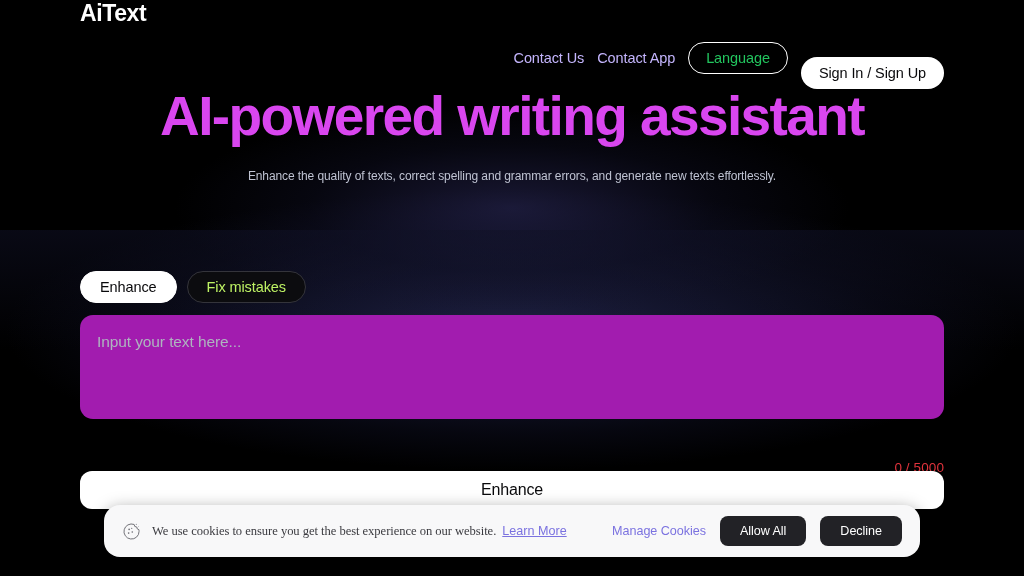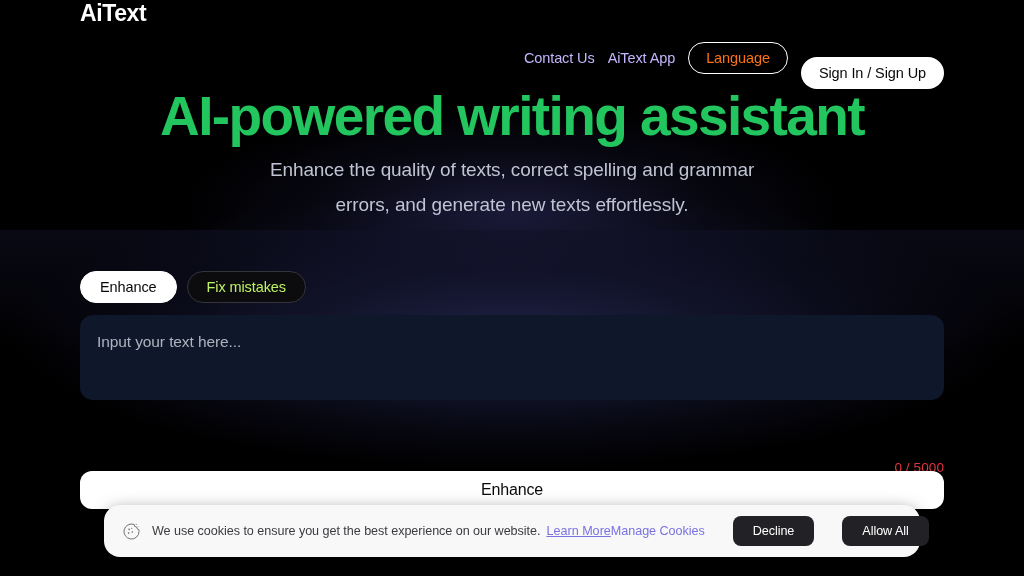--- a/index.html
+++ b/index.html
@@ -87,21 +87,21 @@
   .nav-link {
     color: #c4b5fd;
     font-size: 14.5px;
     letter-spacing: -0.1px;
     white-space: nowrap;
     cursor: pointer;
   }
   .btn-outline {
     border: 1.4px solid #ffffff;
     border-radius: 999px;
-    color: #f97316;
+    color: #22c55e;
     font-size: 14.5px;
     padding: 7px 17px;
     background: transparent;
     cursor: pointer;
     white-space: nowrap;
     letter-spacing: -0.1px;
   }
   .btn-solid {
     background: #ffffff;
     border: none;
@@ -117,32 +117,32 @@
 
   
   .hero {
     position: absolute;
     left: 0; right: 0;
     top: 88px;
     text-align: center;
     z-index: 4;
   }
   .hero-title {
-    color: #22c55e;
+    color: #d946ef;
     font-size: 55px;
     font-weight: bold;
     letter-spacing: -1.6px;
     line-height: 1.02;
     margin: 0;
     white-space: nowrap;
   }
   .hero-sub {
-    margin: 9px auto 0;
+    margin: 22px auto 0;
     color: #bfc3d2;
-    font-size: 19px;
+    font-size: 12px;
     line-height: 1.82;
     max-width: 540px;
     letter-spacing: -0.1px;
   }
 
   
   .tabs {
     position: absolute;
     left: 80px;
     top: 271px;
@@ -166,22 +166,22 @@
     border-color: #ffffff;
     color: #09090b;
   }
 
   
   .editor {
     position: absolute;
     left: 80px;
     top: 315px;
     width: 864px;
-    height: 85px;
-    background: #0f172a;
+    height: 104px;
+    background: #a21caf;
     border-radius: 13px;
     box-sizing: border-box;
     padding: 18px 17px;
     z-index: 4;
     cursor: text;
   }
   .editor-ph {
     color: #aeb4bf;
     font-size: 15.5px;
     letter-spacing: -0.1px;
@@ -237,34 +237,35 @@
     width: 19px;
     height: 19px;
     flex: 0 0 19px;
     margin-right: 11px;
   }
   .cookie-text {
     color: #3b3b40;
     font-size: 12.6px;
     letter-spacing: -0.05px;
     white-space: nowrap;
+    font-family: Liberation Serif, serif;
   }
   .cookie-link {
     color: #7b72e0;
     font-size: 12.6px;
     text-decoration: underline;
     margin-left: 6px;
     cursor: pointer;
     white-space: nowrap;
   }
   .cookie-actions {
     margin-left: auto;
     display: flex;
     align-items: center;
-    gap: 28px;
+    gap: 14px;
   }
   .manage-link {
     color: #7b72e0;
     font-size: 12.6px;
     cursor: pointer;
     white-space: nowrap;
     letter-spacing: -0.05px;
   }
   .cookie-btn {
     background: #222226;
@@ -284,21 +285,21 @@
 <div id="page">
 
   <div class="glow-a"></div>
   <div class="glow-b"></div>
   <div class="glow-c"></div>
 
   <div class="header">
     <div class="logo">AiText</div>
     <div class="nav">
       <span class="nav-link">Contact Us</span>
-      <span class="nav-link">AiText App</span>
+      <span class="nav-link">Contact App</span>
       <button class="btn-outline">Language</button>
       <button class="btn-solid">Sign In / Sign Up</button>
     </div>
   </div>
 
   <div class="hero">
     <h1 class="hero-title">AI-powered writing assistant</h1>
     <p class="hero-sub">Enhance the quality of texts, correct spelling and grammar errors, and generate new texts effortlessly.</p>
   </div>
 
@@ -321,18 +322,18 @@
       <circle cx="13" cy="12.6" r="1.05" fill="#6b6b72"></circle>
       <circle cx="8.4" cy="14" r="1.05" fill="#6b6b72"></circle>
       <circle cx="12.3" cy="8" r="0.8" fill="#6b6b72"></circle>
       <circle cx="18.1" cy="3.1" r="0.75" fill="#9a9aa2"></circle>
       <circle cx="20.9" cy="5.6" r="0.6" fill="#9a9aa2"></circle>
     </svg>
     <span class="cookie-text">We use cookies to ensure you get the best experience on our website.</span>
     <span class="cookie-link">Learn More</span>
     <div class="cookie-actions">
       <span class="manage-link">Manage Cookies</span>
+      <button class="cookie-btn">Allow All</button>
       <button class="cookie-btn">Decline</button>
-      <button class="cookie-btn">Allow All</button>
     </div>
   </div>
 
 </div>
 
 </body></html>

